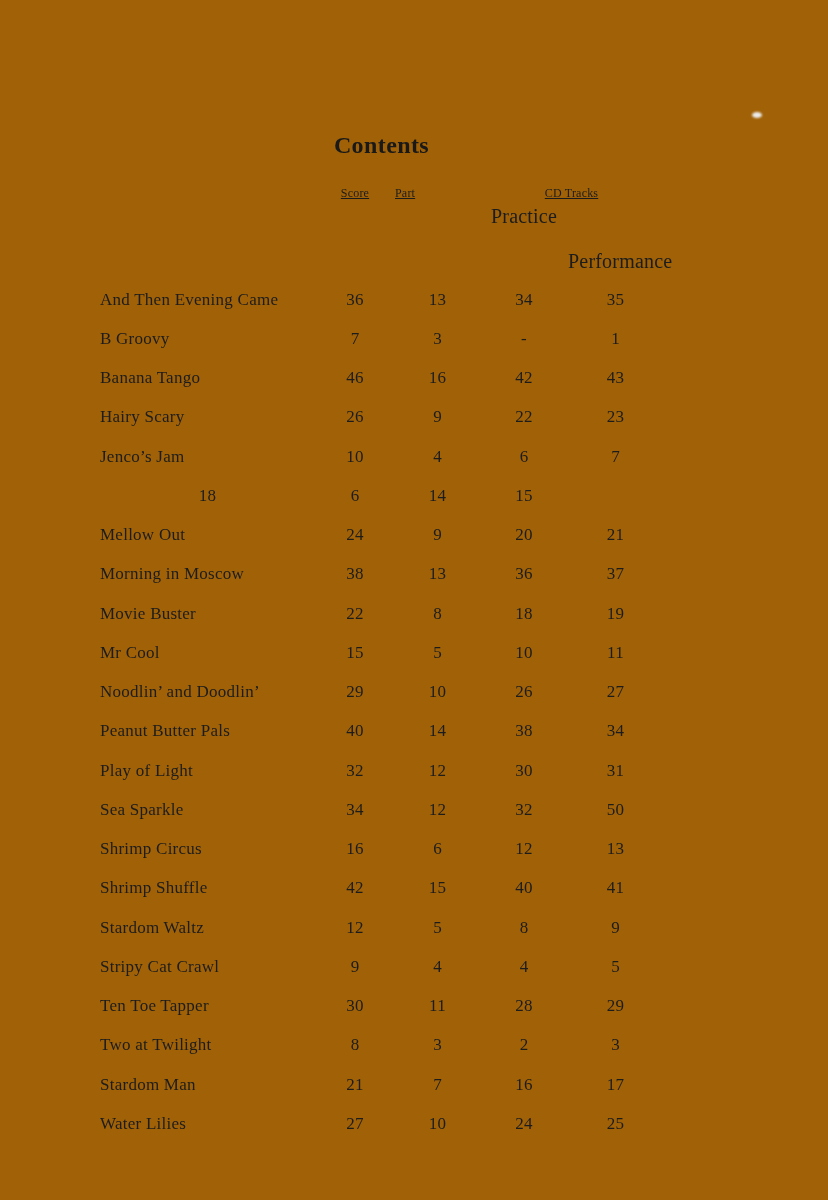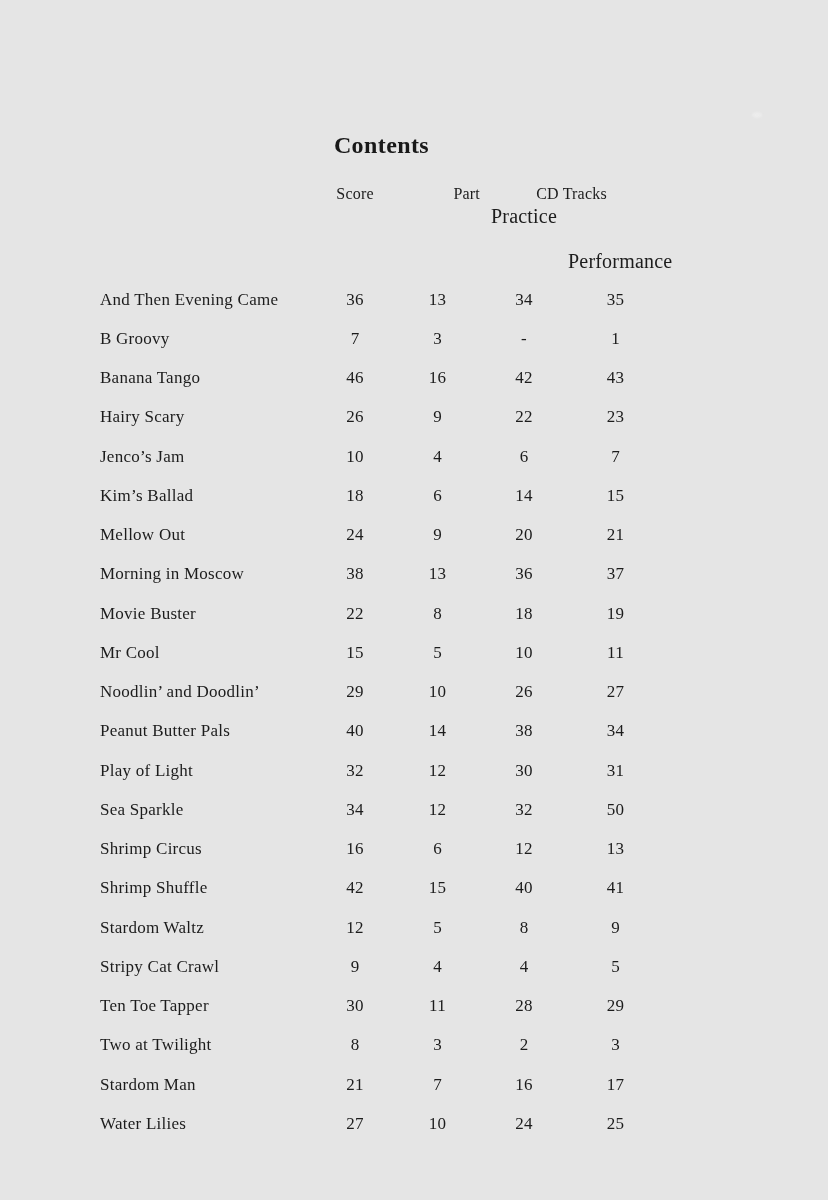--- a/index.html
+++ b/index.html
@@ -2,21 +2,21 @@
 <html><head>
 <meta charset="utf-8">
 <style>
   * { margin: 0; padding: 0; box-sizing: border-box; }
   html, body { background: #ffffff; }
   .page {
     position: relative;
     width: 828px;
     height: 1200px;
     margin: 0 auto;
-    background: #e5e5e5;
+    background: #a16207;
     font-family: "Liberation Serif", "DejaVu Serif", serif;
     color: #1c1c1c;
     overflow: hidden;
   }
   .doc-title {
     position: absolute;
     top: 132px;
     left: 100px;
     width: 563px;
     text-align: center;
@@ -27,24 +27,24 @@
   .doc-table {
     position: absolute;
     top: 182px;
     left: 100px;
     width: 563px;
   }
   .hdr, .row {
     display: grid;
     grid-template-columns: 215px 80px 85px 88px 95px;
   }
-  .hdr-line1 { line-height: 23px; font-size: 16px; letter-spacing: 0.2px; }
+  .hdr-line1 { line-height: 23px; font-size: 12px; letter-spacing: 0.2px; text-decoration: underline; }
   .hdr-line2 { line-height: 22px; font-size: 20px; letter-spacing: 0.2px; }
   .h-score { grid-column: 2; text-align: center; }
-  .h-part { grid-column: 3; text-align: right; }
+  .h-part { grid-column: 3; text-align: left; }
   .h-cd { grid-column: 4 / 6; text-align: center; }
   .h-practice { grid-column: 4; text-align: center; }
   .h-performance { grid-column: 5; text-align: center; margin-top: 45px; }
   .rows { margin-top: 8px; }
   .row {
     height: 39.25px;
     align-items: center;
     font-size: 17px;
     letter-spacing: 0.25px;
   }
@@ -118,21 +118,20 @@
 
   <div class="row">
     <div class="title-cell">Jenco’s Jam</div>
     <div class="num">10</div>
     <div class="num">4</div>
     <div class="num">6</div>
     <div class="num">7</div>
   </div>
 
   <div class="row">
-    <div class="title-cell">Kim’s Ballad</div>
     <div class="num">18</div>
     <div class="num">6</div>
     <div class="num">14</div>
     <div class="num">15</div>
   </div>
 
   <div class="row">
     <div class="title-cell">Mellow Out</div>
     <div class="num">24</div>
     <div class="num">9</div>

